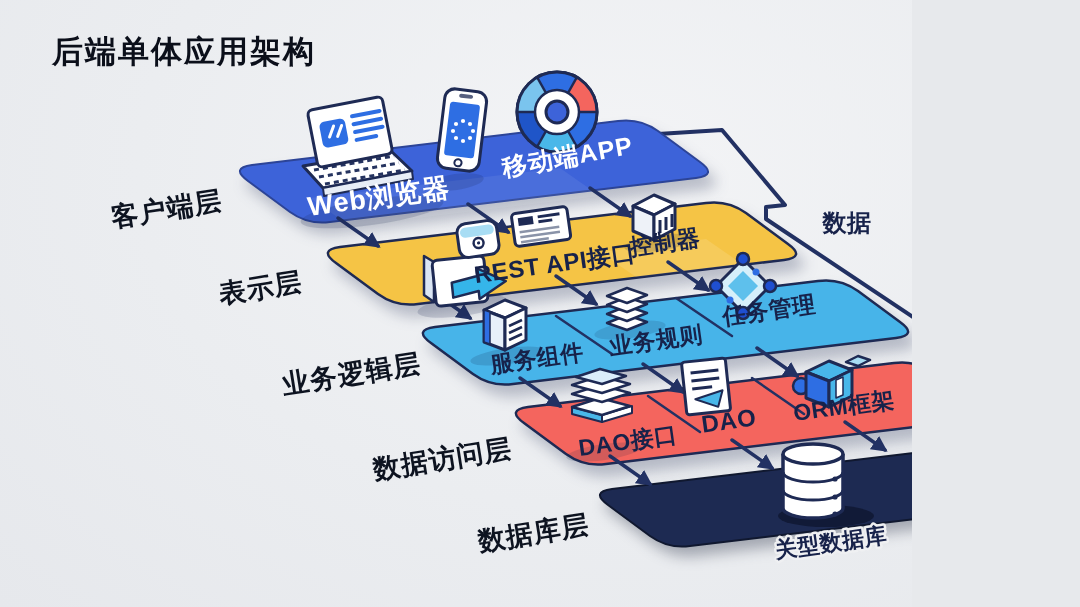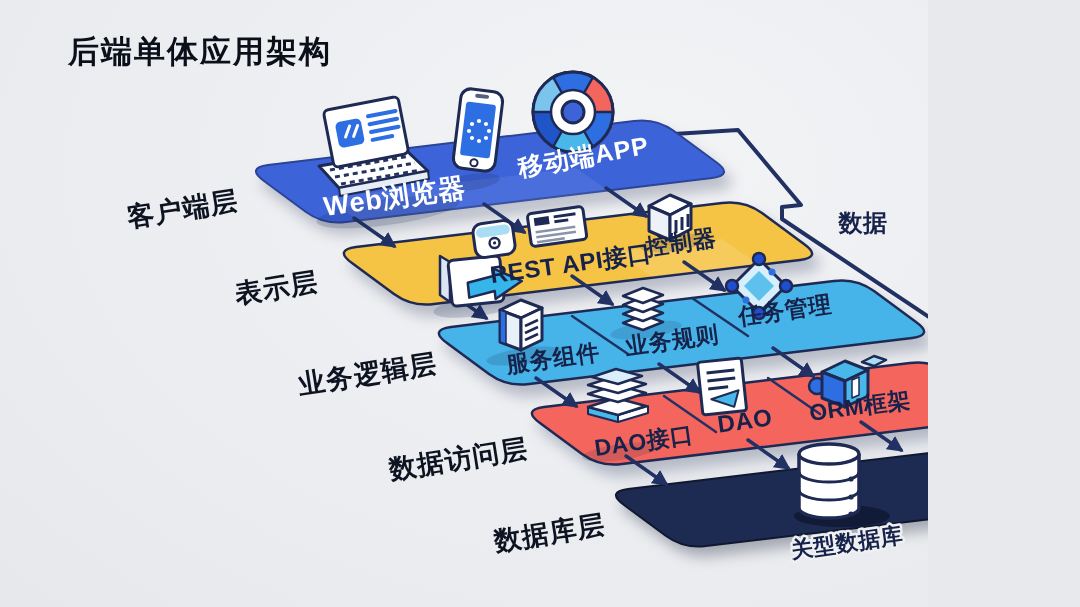--- a/index.html
+++ b/index.html
@@ -5,21 +5,20 @@
   html,body { margin:0; padding:0; }
   body {
     font-family: "Liberation Sans", "DejaVu Sans", sans-serif;
     background:#e7e9ec;
   }
   #stage {
     position:relative;
     width:912px; height:607px;
     background: radial-gradient(ellipse at 68% 28%, #f3f4f6 0%, #ebedf0 55%, #e6e8ec 100%);
     overflow:hidden;
-    padding-left:16px;
   }
   svg { display:block; }
   .layer-shape { filter: drop-shadow(7px 11px 7px rgba(40,52,86,0.28)); }
   .navy-shape  { filter: drop-shadow(6px 9px 7px rgba(30,38,60,0.35)); }
   text { user-select:none; }
   .lbl-left   { font-weight:800; fill:#0d1320; letter-spacing:1px; }
   .lbl-white  { font-weight:700; fill:#ffffff; letter-spacing:1px; }
   .lbl-dark   { font-weight:700; fill:#17224a; letter-spacing:0.5px; }
   .lbl-halo   { paint-order:stroke; stroke:#eff0f2; stroke-width:5px; stroke-linejoin:round; }
   .title-txt  { font-weight:800; fill:#0b0f1a; letter-spacing:2px; }

